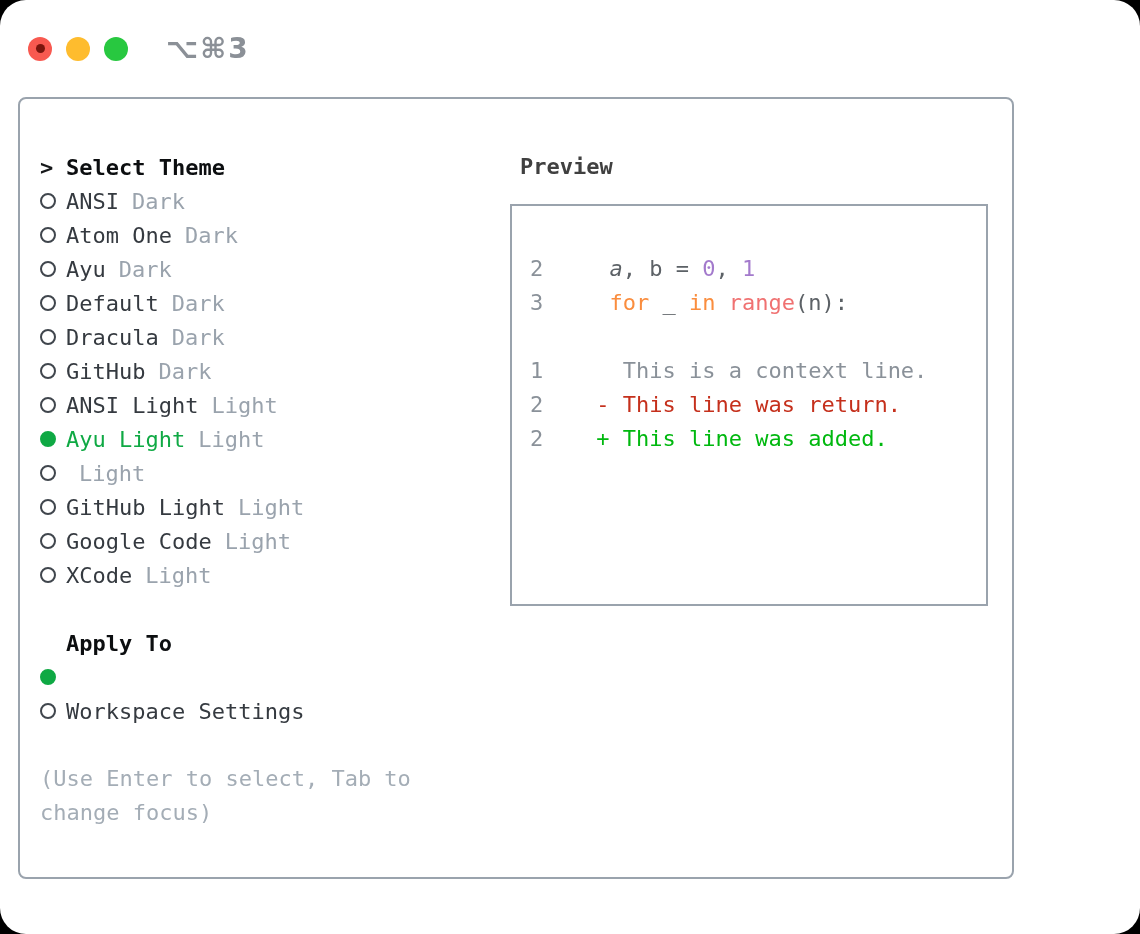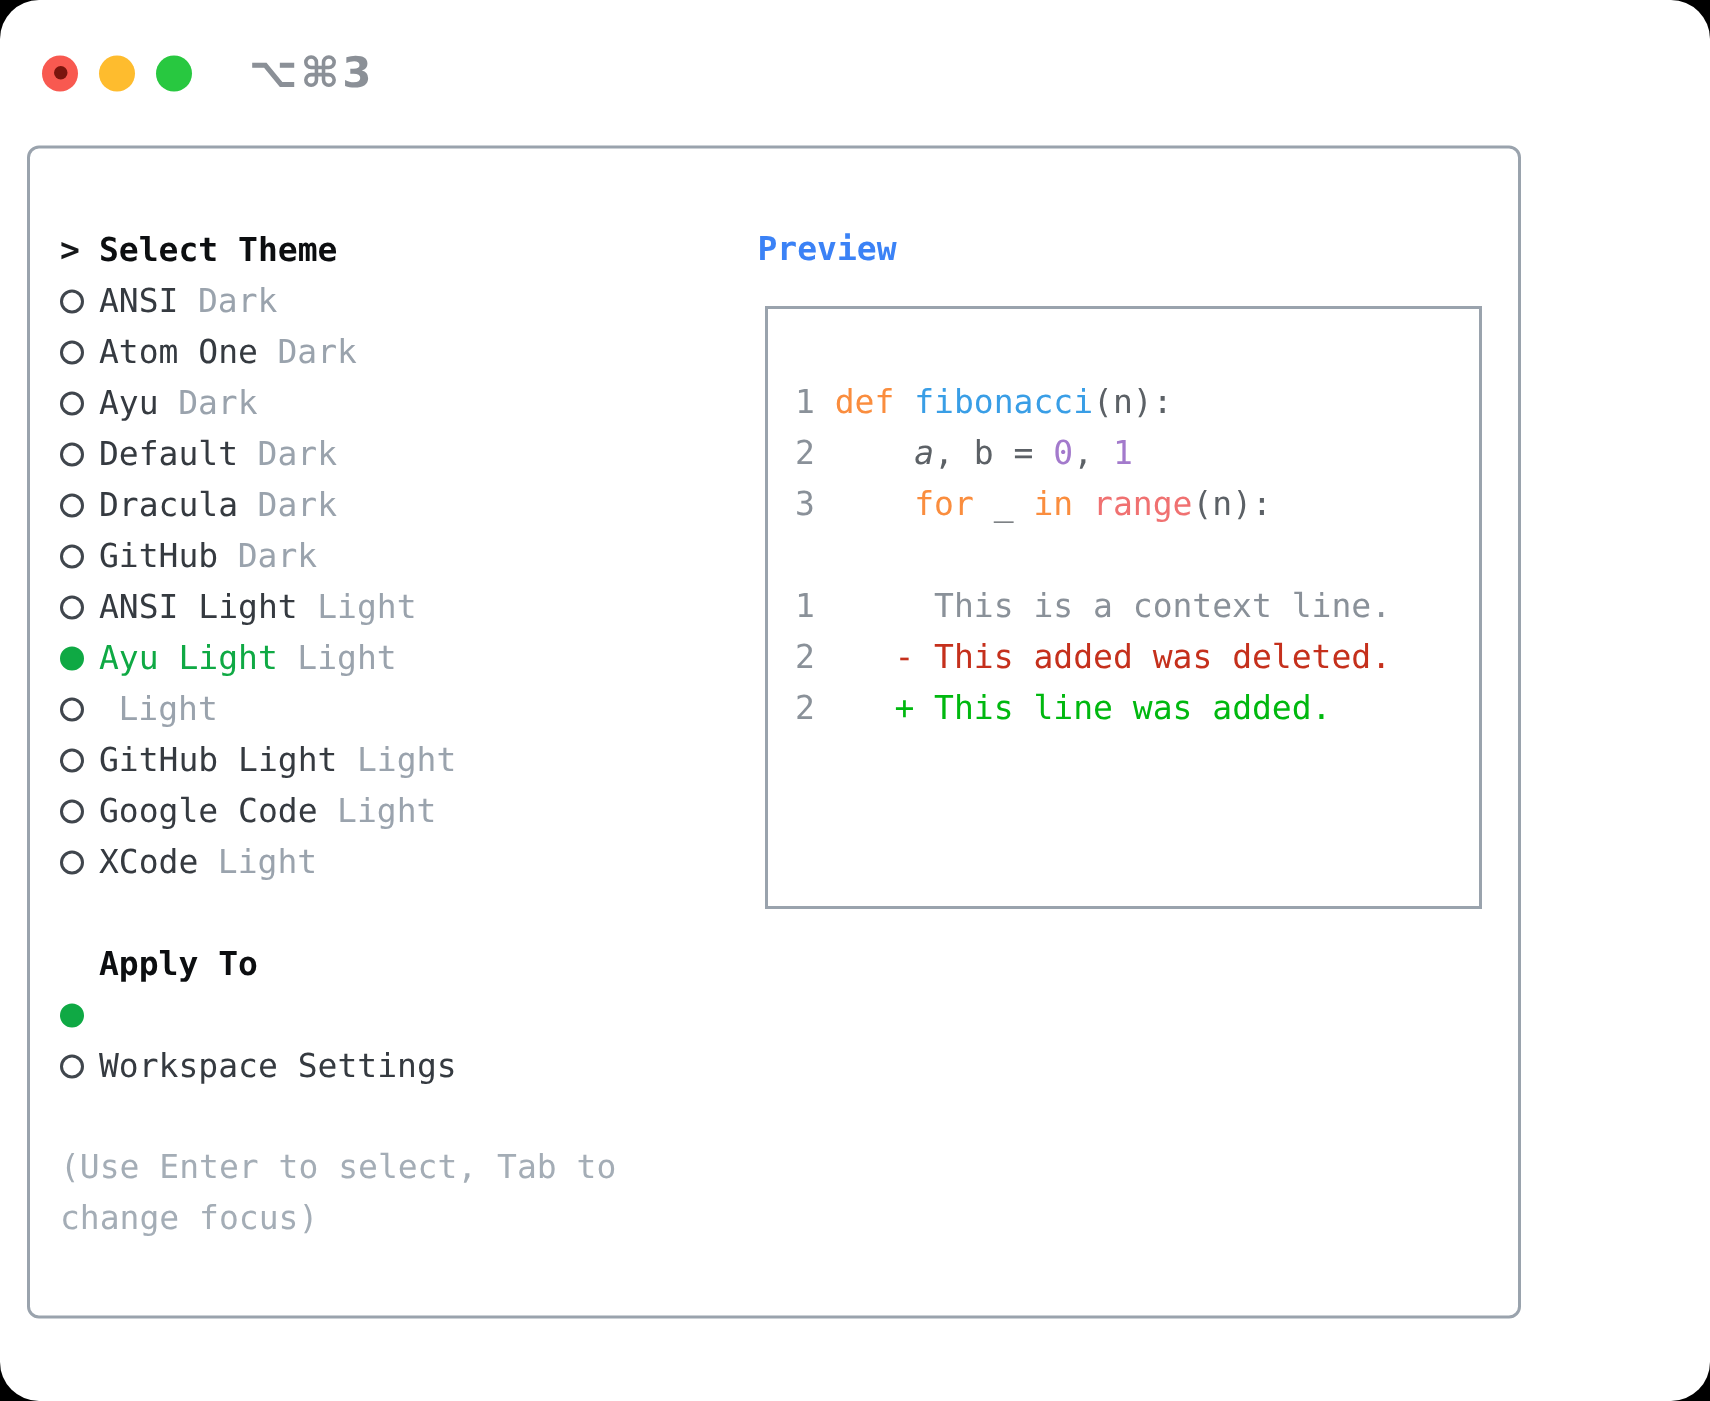--- a/index.html
+++ b/index.html
@@ -32,22 +32,22 @@
   .item-variant{color:var(--variant_text);margin-left:13px;}
   .row.selected .item-name{color:var(--accent_green);}
   .theme-block{position:absolute;left:20px;top:51px;}
   .apply-block{position:absolute;left:20px;top:527px;}
   .hint{
     position:absolute;left:20px;top:663px;width:430px;
     font-size:22px;line-height:34px;color:var(--hint_text);
   }
   
   .preview-label{
-    position:absolute;left:485px;top:51px;height:34px;line-height:34px;
-    font-size:22px;font-weight:bold;color:#3b82f6;
+    position:absolute;left:500px;top:51px;height:34px;line-height:34px;
+    font-size:22px;font-weight:bold;color:#404040;
   }
   .preview-box{
     position:absolute;left:490px;top:105px;width:478px;height:402px;
     border:2px solid var(--border);box-sizing:border-box;
   }
   .code{padding:46px 0 0 18px;font-size:22px;line-height:34px;}
   .cl{white-space:pre;height:34px;}
   .ln{color:var(--line_number);}
 </style>
 </head>
@@ -98,24 +98,23 @@
           <div class="row selected"><span class="bullet"><span class="ring sel"></span></span></div>
           <div class="row"><span class="bullet"><span class="ring"></span></span><span class="item-name">Workspace Settings</span></div>
         </div>
     </div>
 
     <div class="hint">(Use Enter to select, Tab to change focus)</div>
 
     <div class="preview-label">Preview</div>
     <div class="preview-box">
       <div class="code" id="code">
-          <div class="cl"><span class="ln">1</span> <span style="color: rgb(250, 141, 62);">def</span><span style="color: rgb(92, 97, 102);"> </span><span style="color: rgb(57, 158, 230);">fibonacci</span><span style="color: rgb(92, 97, 102);">(n):</span></div>
           <div class="cl"><span class="ln">2</span> <span style="color: rgb(92, 97, 102);">    </span><span style="color: rgb(92, 97, 102); font-style: italic;">a</span><span style="color: rgb(92, 97, 102);">, b = </span><span style="color: rgb(163, 122, 204);">0</span><span style="color: rgb(92, 97, 102);">, </span><span style="color: rgb(163, 122, 204);">1</span></div>
           <div class="cl"><span class="ln">3</span> <span style="color: rgb(92, 97, 102);">    </span><span style="color: rgb(250, 141, 62);">for</span><span style="color: rgb(92, 97, 102);"> _ </span><span style="color: rgb(250, 141, 62);">in</span><span style="color: rgb(92, 97, 102);"> </span><span style="color: rgb(240, 113, 113);">range</span><span style="color: rgb(92, 97, 102);">(n):</span></div>
           <div class="cl"><span class="ln"></span> </div>
           <div class="cl"><span class="ln">1</span> <span style="color: rgb(138, 145, 153);">     This is a context line.</span></div>
-          <div class="cl"><span class="ln">2</span> <span style="color: rgb(92, 97, 102);">   </span><span style="color: rgb(197, 48, 28);">- This added was deleted.</span></div>
+          <div class="cl"><span class="ln">2</span> <span style="color: rgb(92, 97, 102);">   </span><span style="color: rgb(197, 48, 28);">- This line was return.</span></div>
           <div class="cl"><span class="ln">2</span> <span style="color: rgb(92, 97, 102);">   </span><span style="color: rgb(0, 184, 15);">+ This line was added.</span></div>
         </div>
     </div>
 
   </div>
 </div>
 
 </body></html>

